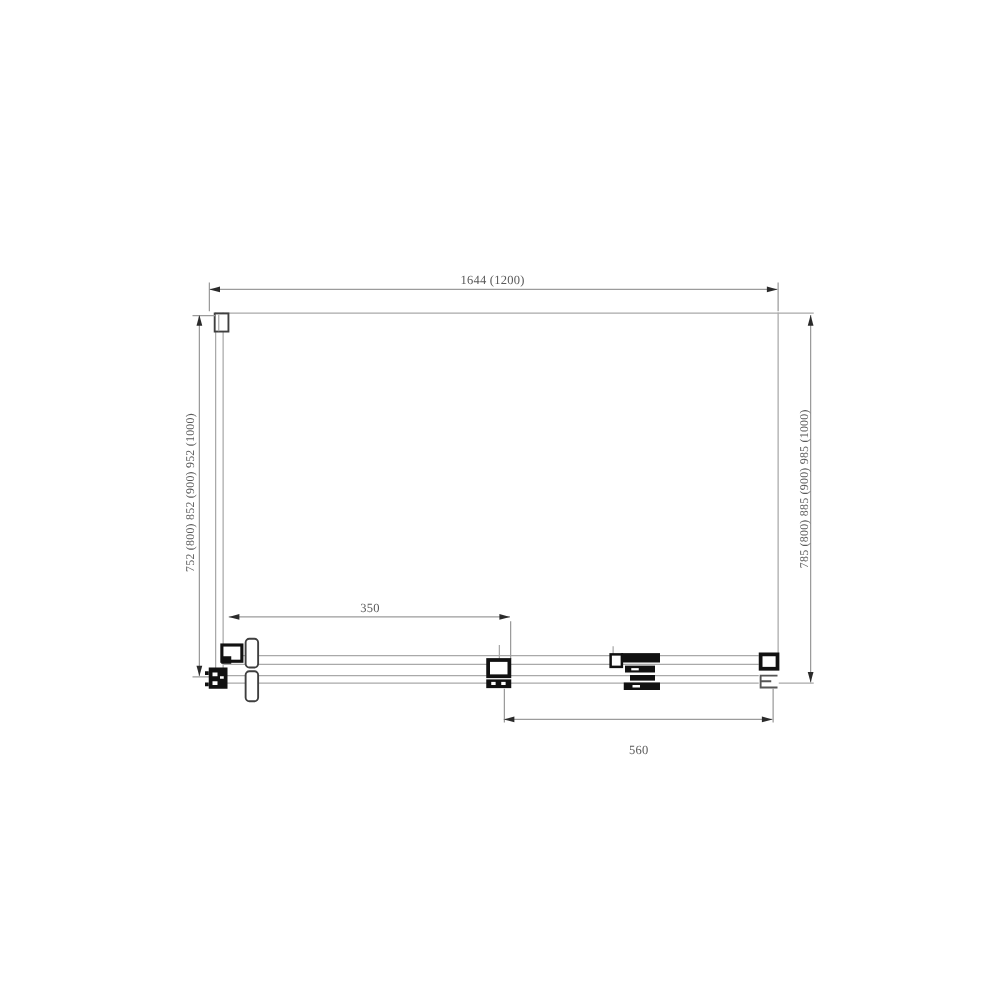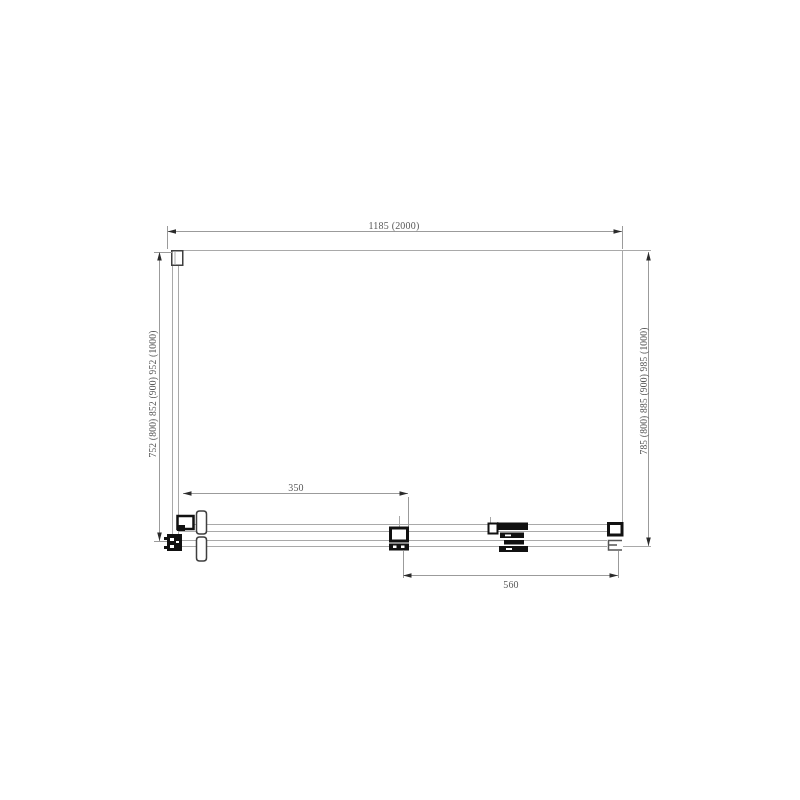--- a/index.html
+++ b/index.html
@@ -30,21 +30,21 @@
     user-select: none;
   }
   .dim-label.vert {
     font-size: 9.5px;
     transform: translate(-50%, -50%) rotate(-90deg);
   }
   .lbl-top    { left: 394px; top: 225px; }
   .lbl-left   { left: 153px; top: 394px; }
   .lbl-right  { left: 644px; top: 391px; }
   .lbl-inner  { left: 296px; top: 487px; }
-  .lbl-bottom { left: 511px; top: 584px; }
+  .lbl-bottom { left: 511px; top: 601px; }
 </style>
 </head>
 <body>
 
 <div class="canvas">
 
   <svg width="800" height="800" viewBox="0 0 800 800">
 
     <g stroke="#a9a9a9" stroke-width="1" fill="none">
       <line x1="172" y1="250.5" x2="651" y2="250.5"></line>
@@ -133,21 +133,21 @@
       <rect x="499" y="546" width="29" height="6" fill="#111111"></rect>
       <rect x="506" y="548" width="6" height="2" fill="#ffffff"></rect>
     </g>
 
     <g>
       <rect x="608.5" y="523.5" width="13.5" height="11.5" fill="#ffffff" stroke="#111111" stroke-width="3"></rect>
       <path d="M622 540.5 L608.5 540.5 L608.5 550 L622 550 M608.5 545 L617 545" fill="none" stroke="#555555" stroke-width="1.5"></path>
     </g>
   </svg>
 
-  <span class="dim-label lbl-top">1185 (2000)</span>
+  <span class="dim-label lbl-top">1644 (1200)</span>
 
   <span class="dim-label vert lbl-left">752 (800)  852 (900)  952 (1000)</span>
 
   <span class="dim-label vert lbl-right">785 (800)  885 (900)  985 (1000)</span>
 
   <span class="dim-label lbl-inner">350</span>
 
   <span class="dim-label lbl-bottom">560</span>
 </div>
 

